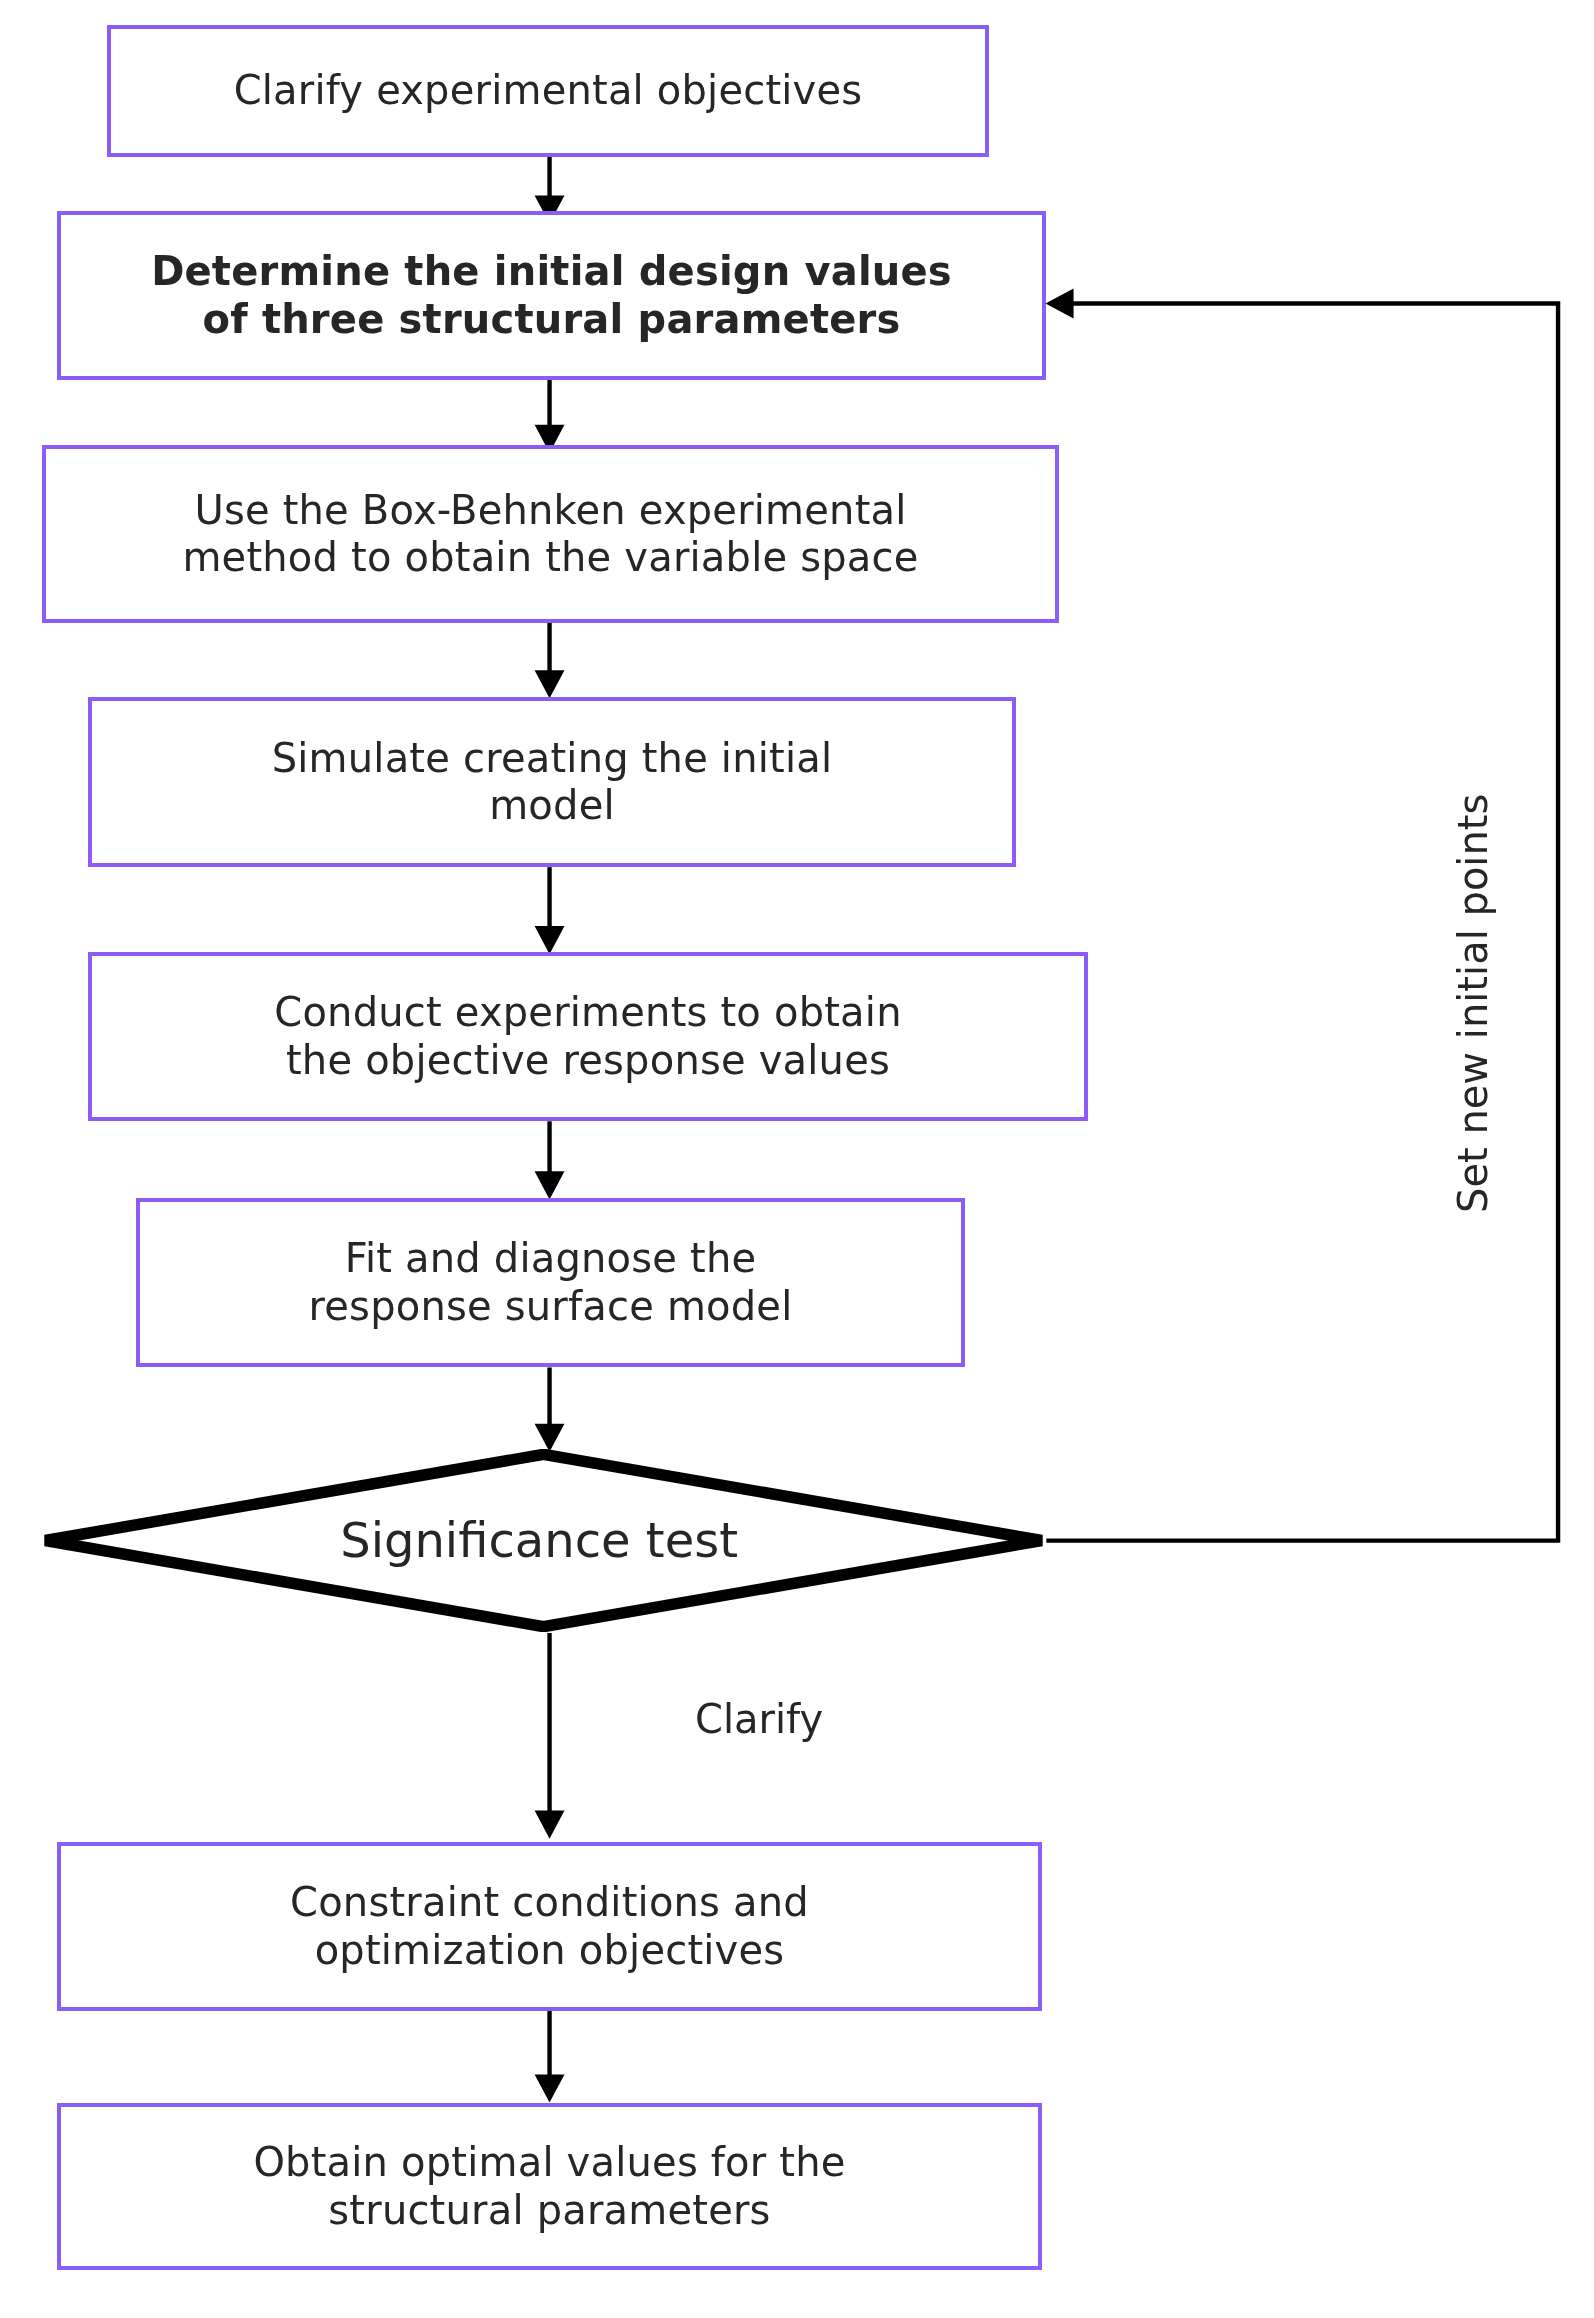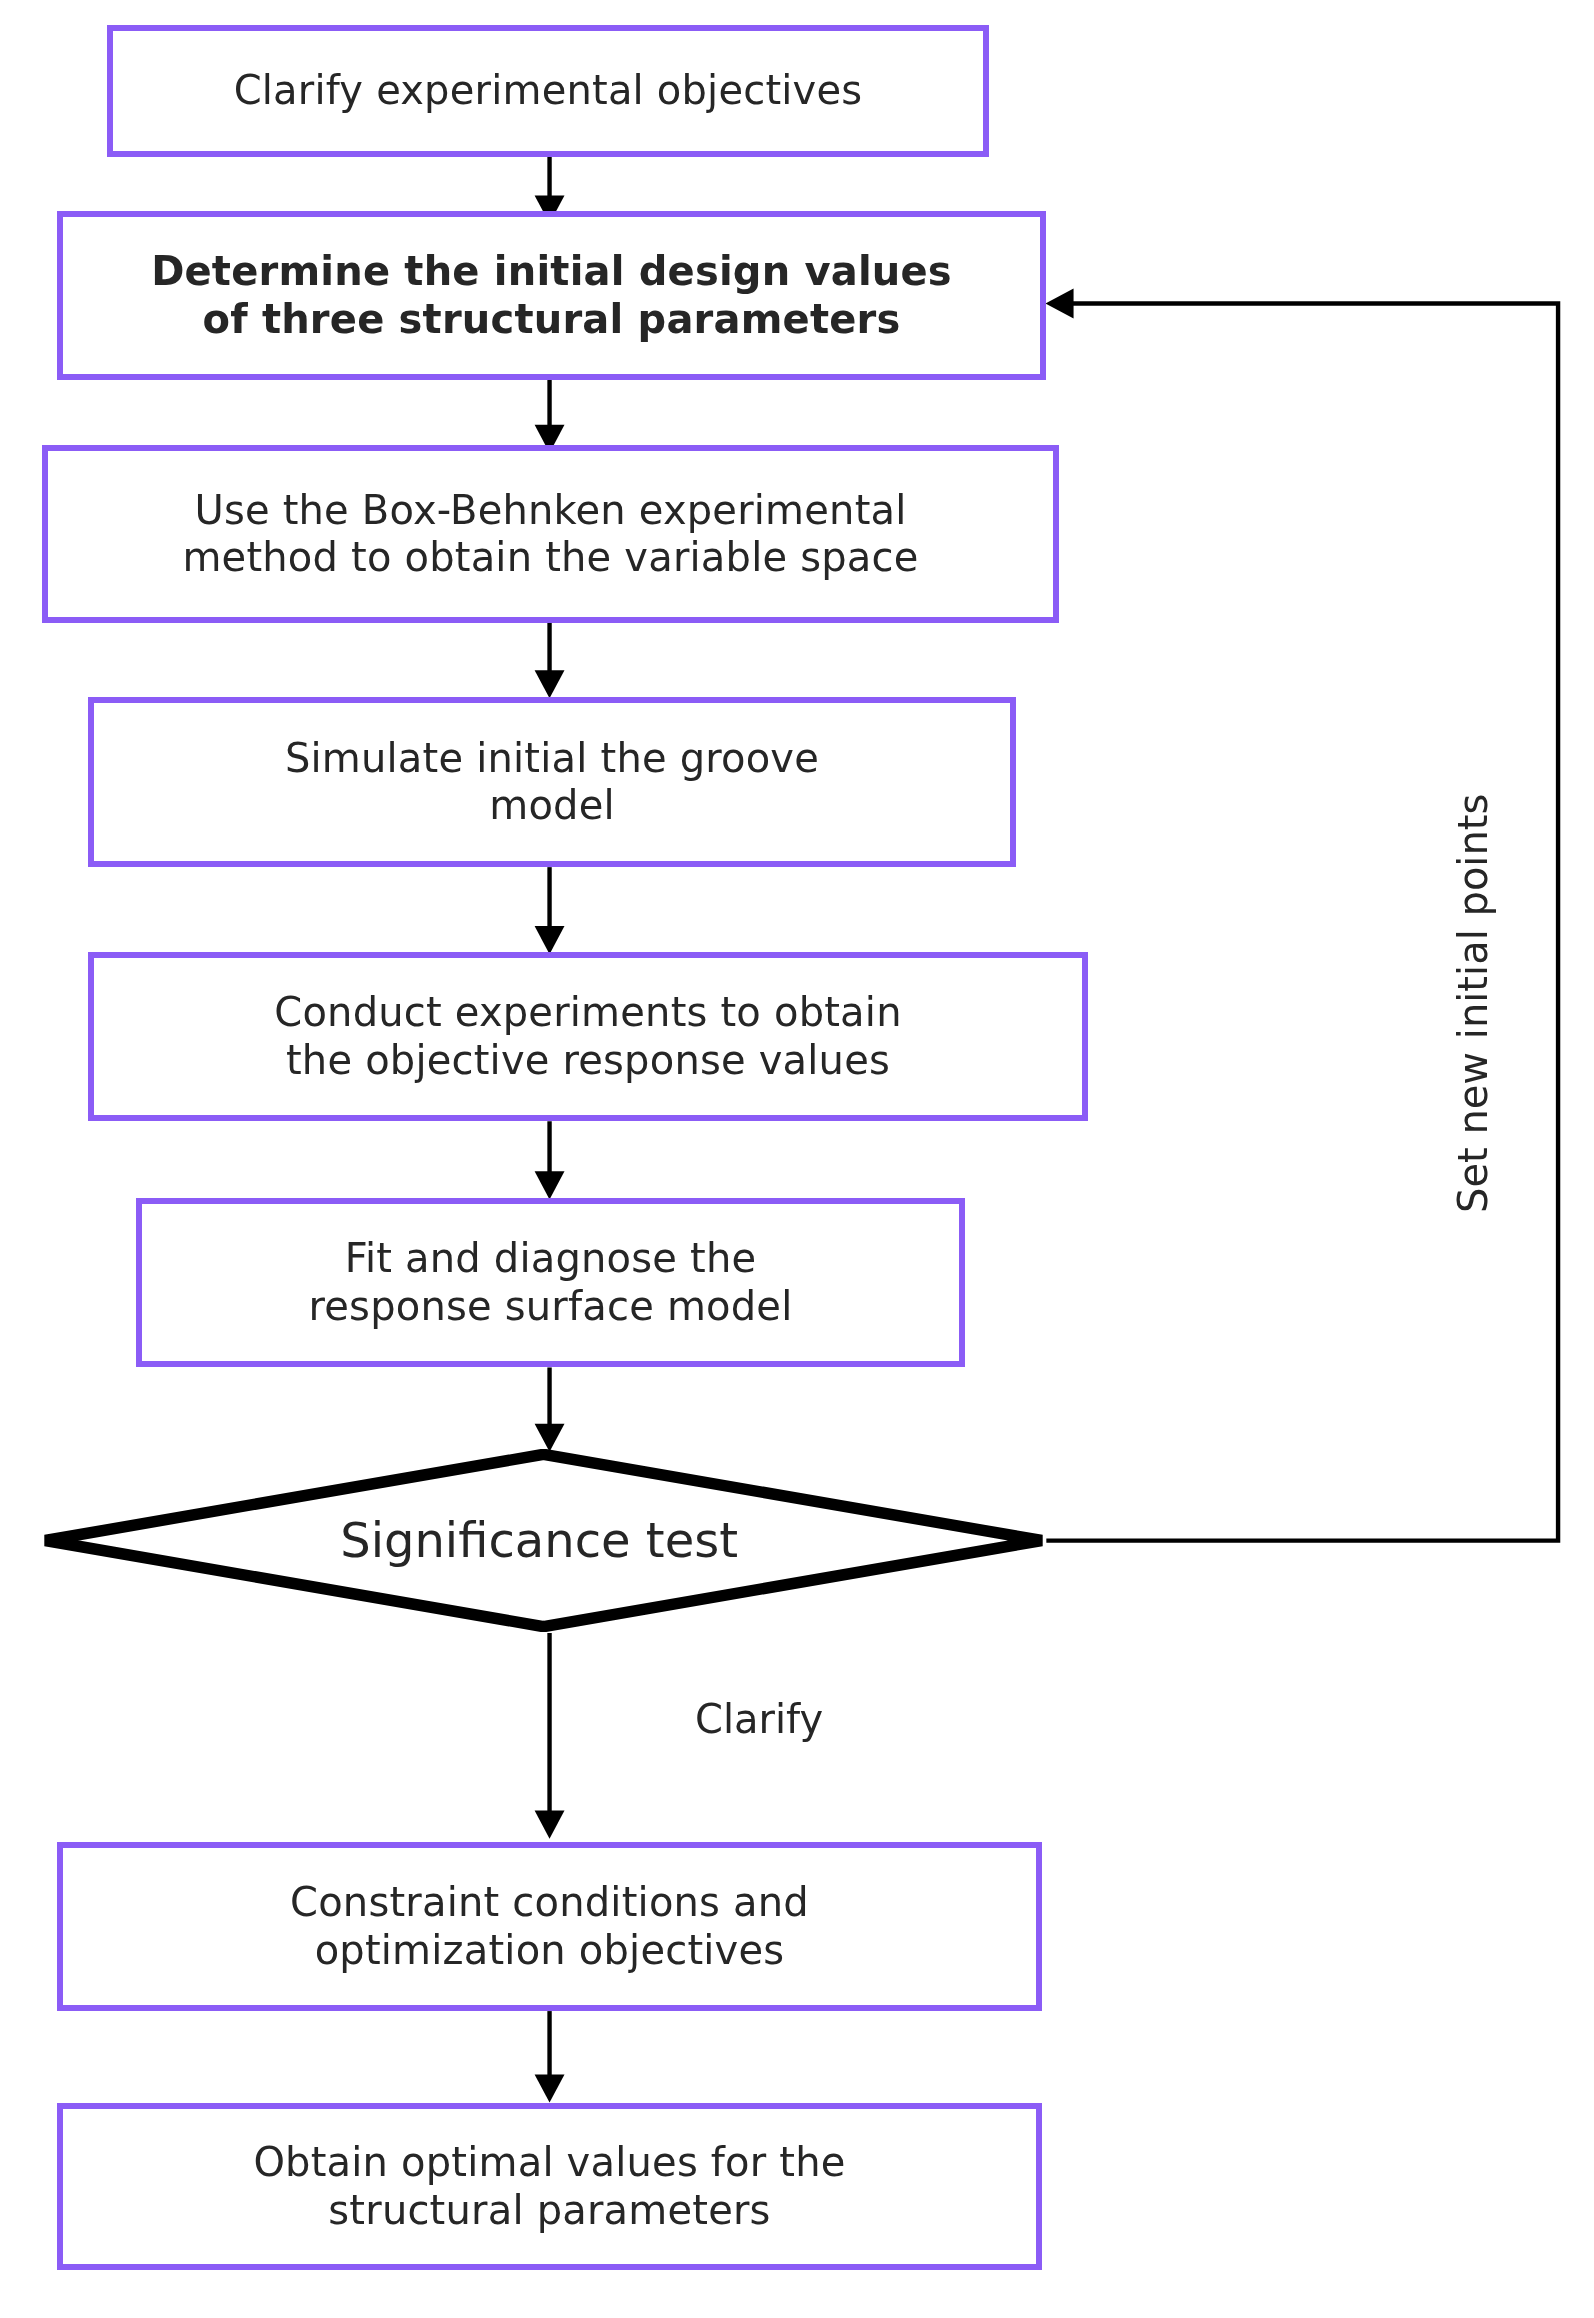--- a/index.html
+++ b/index.html
@@ -22,21 +22,21 @@
     position: absolute;
     top: 0;
     left: 0;
     width: 1595px;
     height: 2319px;
   }
   .node {
     position: absolute;
     box-sizing: border-box;
     background: #ffffff;
-    border: 6px solid #8b5cf6;
+    border: 4px solid #8b5cf6;
     display: flex;
     align-items: center;
     justify-content: center;
     text-align: center;
   }
   .node-label {
     font-size: 40px;
     line-height: 1.18;
     color: #262626;
     letter-spacing: 0.2px;
@@ -137,21 +137,21 @@
     <span class="node-label">Determine the initial design values
 of three structural parameters</span>
   </div>
 
   <div class="node" style="left:42px; top:445px; width:1017px; height:178px;">
     <span class="node-label">Use the Box-Behnken experimental
 method to obtain the variable space</span>
   </div>
 
   <div class="node" style="left:88px; top:697px; width:928px; height:170px;">
-    <span class="node-label">Simulate initial the groove
+    <span class="node-label">Simulate creating the initial
 model</span>
   </div>
 
   <div class="node" style="left:88px; top:952px; width:1000px; height:169px;">
     <span class="node-label">Conduct experiments to obtain
 the objective response values</span>
   </div>
 
   <div class="node" style="left:136px; top:1198px; width:829px; height:169px;">
     <span class="node-label">Fit and diagnose the

